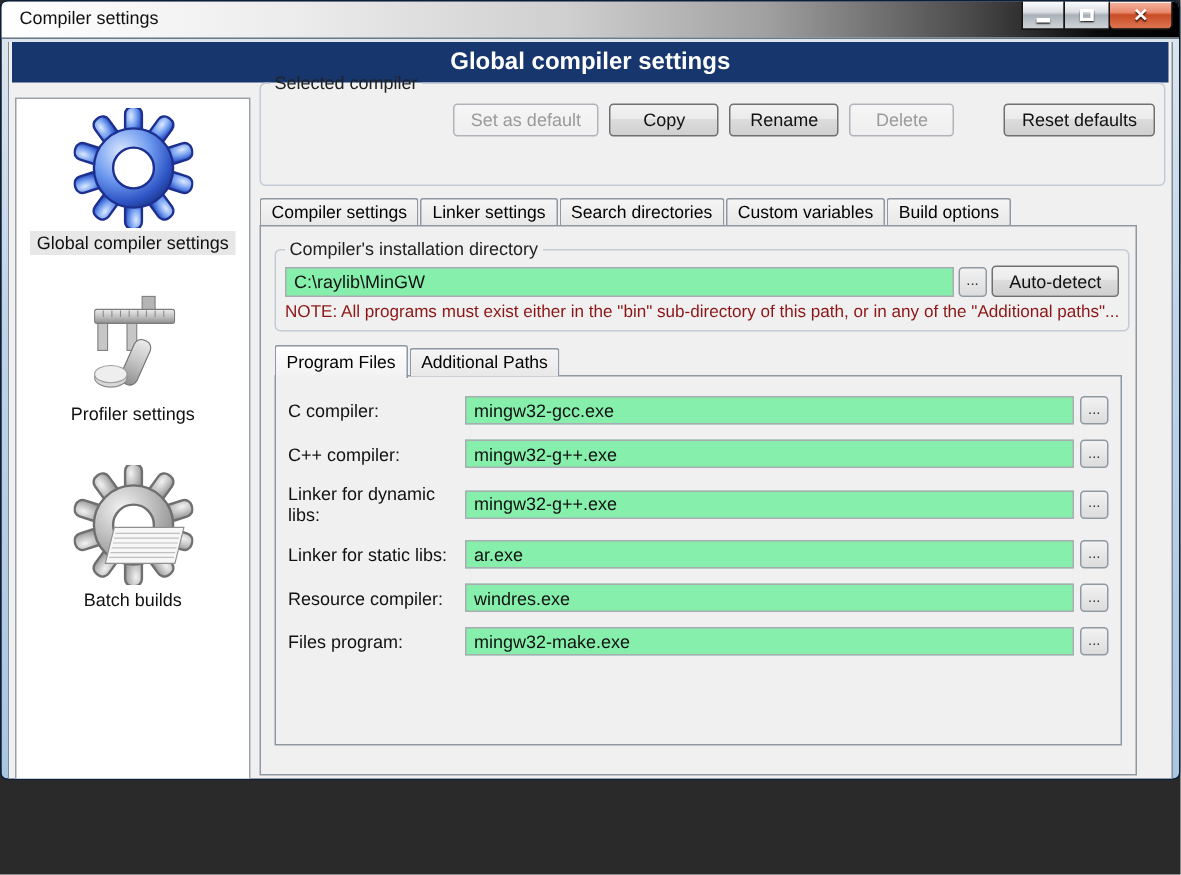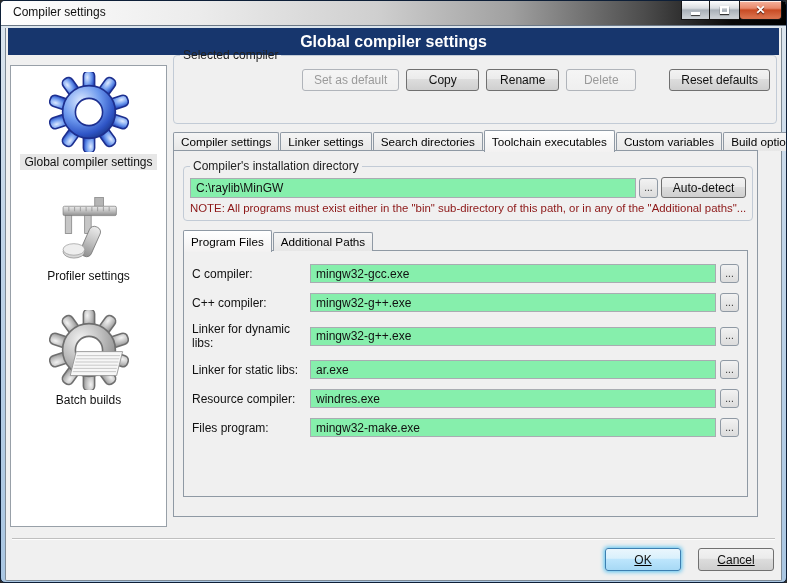--- a/index.html
+++ b/index.html
@@ -4,21 +4,21 @@
 <style>
   * { box-sizing: border-box; }
   html,body { margin:0; padding:0; }
   body {
     width:787px; height:583px; overflow:hidden;
     font-family:"Liberation Sans", sans-serif;
     background:#2a2a2a;
   }
   
   .frame {
-    width:787px; height:583px;
+    width:787px; height:520px;
     border:1px solid #0d1f38; border-radius:5px;
     padding:0 4px 4px;
     background:linear-gradient(180deg,#dfe7ee,#c0d4e8 40%,#a9c6e2);
     position:relative; overflow:hidden;
   }
   .titlebar {
     height:25px; margin:0 -4px; position:relative;
     background:linear-gradient(90deg,#ffffff,#ececec 25%,#cfcfcf 48%,#a0a0a0 65%,#4c4c4c 82%,#0a0a0a 93%,#000);
     border-bottom:1px solid #6b7886;
   }
@@ -280,21 +280,20 @@
           <button class="btn disabled" disabled="" style="width:70px">Delete</button>
           <span class="sp32"></span>
           <button class="btn">Reset defaults</button>
         </div>
       </fieldset>
 
       <div class="tabstrip">
         <div class="tab">Compiler settings</div>
         <div class="tab">Linker settings</div>
         <div class="tab">Search directories</div>
-        <div class="tab active">Toolchain executables</div>
         <div class="tab">Custom variables</div>
         <div class="tab">Build options</div>
 
       </div>
 
       <div class="tabpanel">
         <fieldset class="grp">
           <legend>Compiler's installation directory</legend>
           <div class="dir-row">
             <input class="txt" value="C:\raylib\MinGW" style="">

